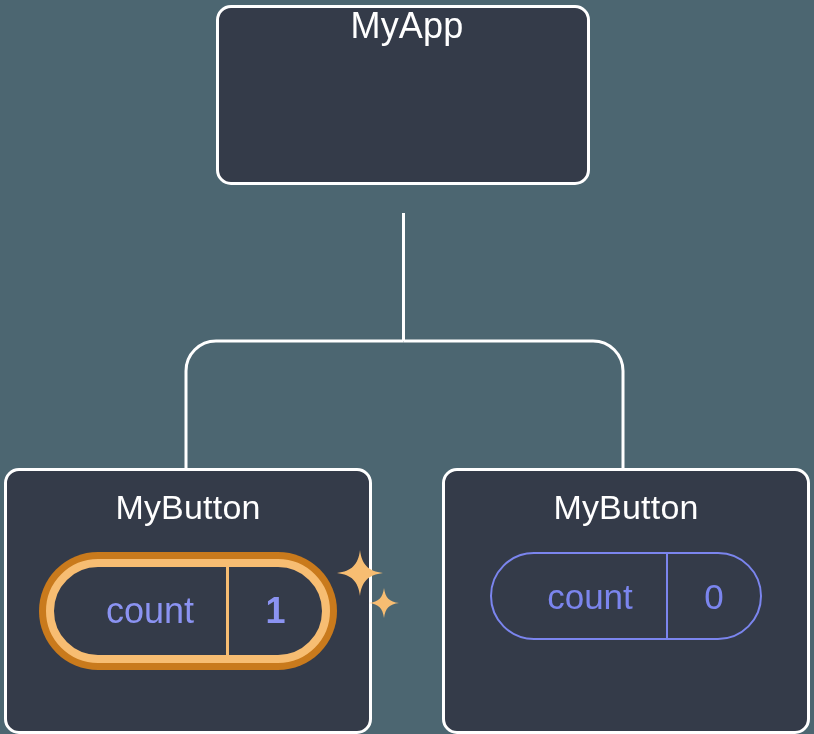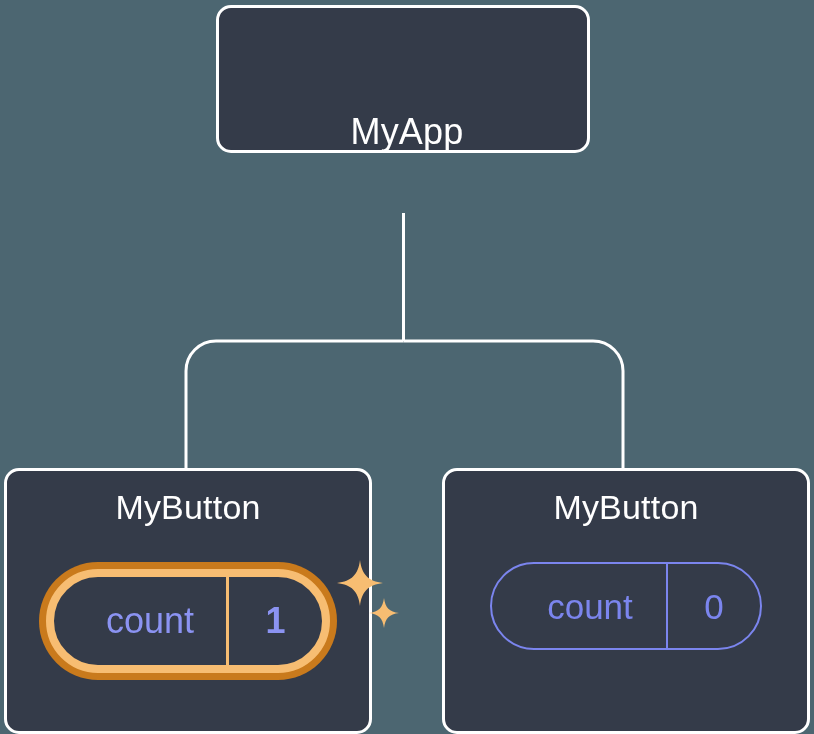--- a/index.html
+++ b/index.html
@@ -38,22 +38,22 @@
     border-radius: 15px;
     box-sizing: border-box;
     display: flex;
     flex-direction: column;
     align-items: center;
   }
   .node-card.root-node {
     left: 216px;
     top: 5px;
     width: 374px;
-    height: 148px;
-    justify-content: flex-end;
+    height: 180px;
+    justify-content: flex-start;
     padding-left: 8px;
   }
   .node-card.child-node-left {
     left: 4px;
     top: 468px;
     width: 368px;
     height: 266px;
     border-bottom-left-radius: 15px;
     border-bottom-right-radius: 15px;
   }
@@ -76,21 +76,21 @@
     font-size: 36px;
   }
   .child-node-left .node-title,
   .child-node-right .node-title {
     margin-top: 19px;
   }
 
   
   .pill-wrap {
     position: relative;
-    margin-top: 38px;
+    margin-top: 28px;
     display: flex;
     align-items: center;
     justify-content: center;
   }
 
   
   .state-pill {
     position: relative;
     display: flex;
     align-items: stretch;

